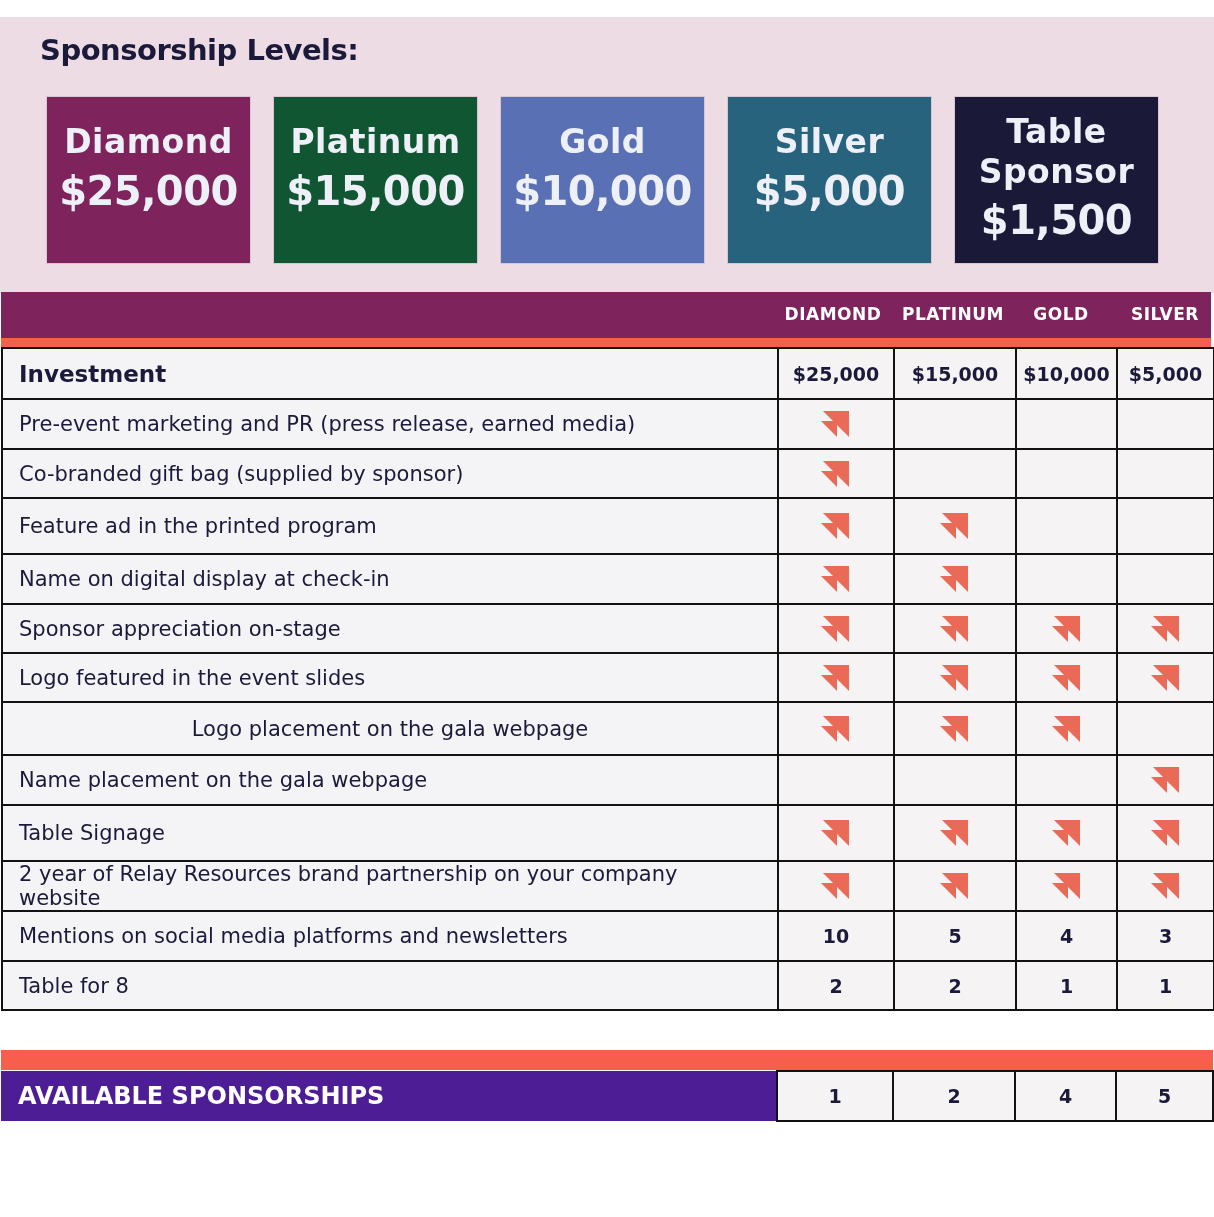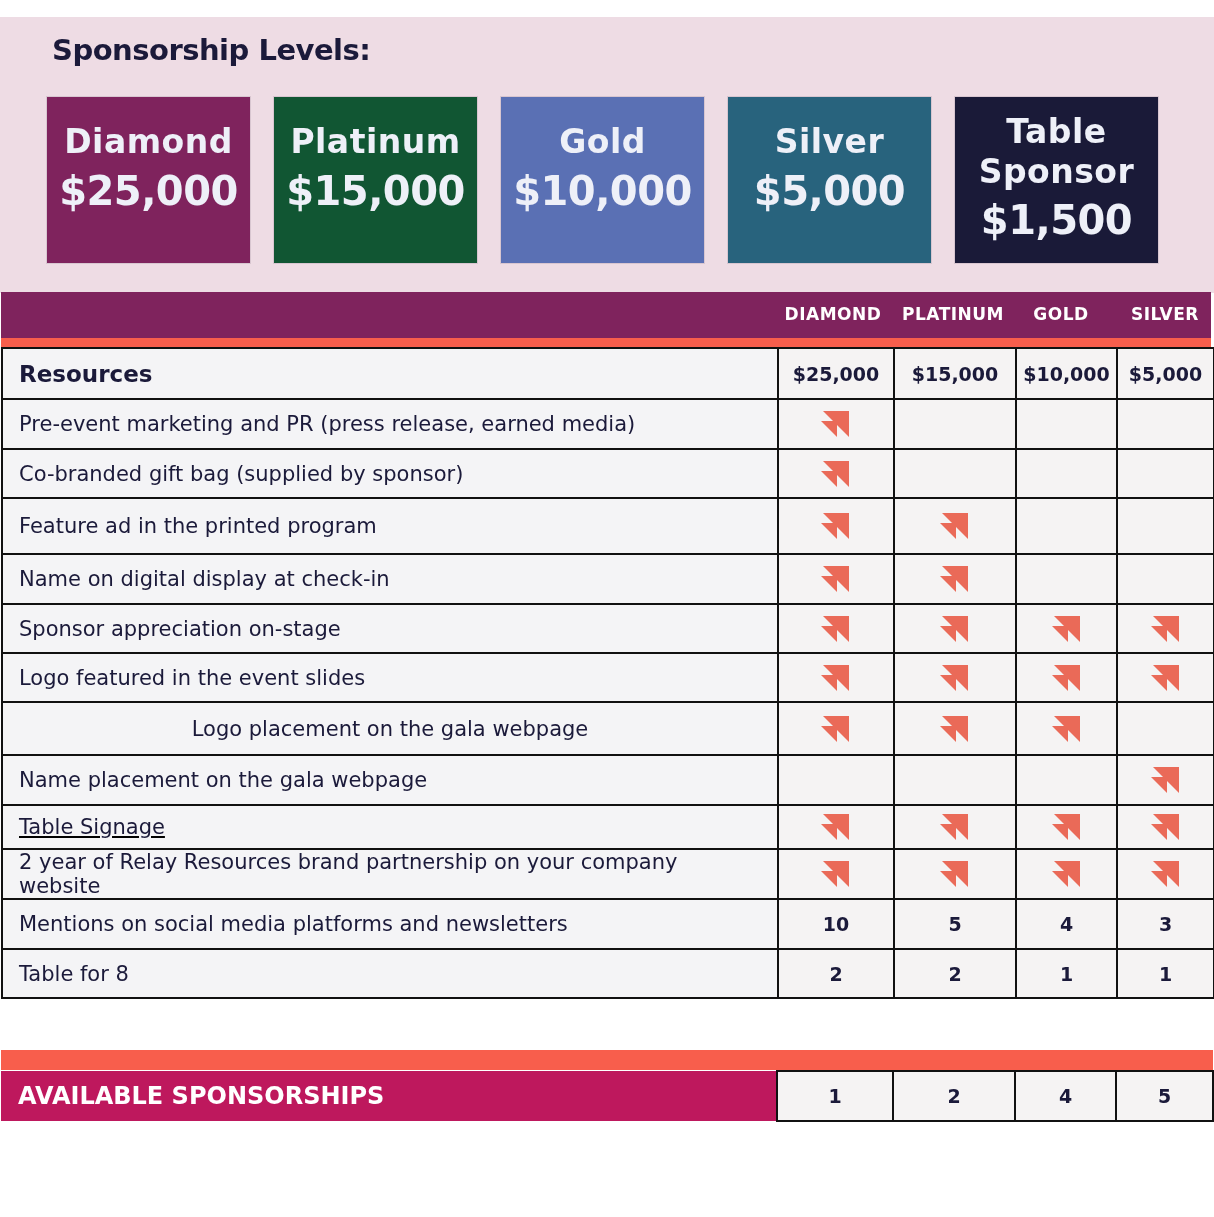--- a/index.html
+++ b/index.html
@@ -4,21 +4,21 @@
 <style>
   * { box-sizing: border-box; margin: 0; padding: 0; }
   html, body { width: 1214px; height: 1217px; background: #ffffff; overflow: hidden; }
   body { font-family: "DejaVu Sans", "Liberation Sans", sans-serif; position: relative; }
 
   .levels {
     position: absolute; left: 0; top: 17px; width: 1214px; height: 276px;
     background: #eedce4;
   }
   .levels-title {
-    position: absolute; left: 52px; top: 16px;
+    position: absolute; left: 40px; top: 16px;
     font-size: 29px; font-weight: bold; color: #1b1a3a; letter-spacing: -0.5px;
   }
   .tier-card {
     position: absolute; top: 79px; width: 205px; height: 168px;
     border: 1px solid #d8c6d0;
     display: flex; flex-direction: column; align-items: center; justify-content: center;
     color: #eef0f8; font-weight: bold; text-align: center;
   }
   .tier-name { font-size: 33px; line-height: 42px; letter-spacing: 0.5px; }
   .tier-price { font-size: 40px; line-height: 56px; letter-spacing: -0.5px; }
@@ -53,21 +53,21 @@
   .bottom-coral {
     position: absolute; left: 1px; top: 1050px; width: 1212px; height: 20px; background: #f85e4c;
   }
   table.avail {
     position: absolute; left: 1px; top: 1070px; width: 1212px;
     border-collapse: collapse; table-layout: fixed;
   }
   table.avail td { height: 50px; border: 2px solid #111111; background: #f5f3f3; text-align: center;
     font-weight: bold; font-size: 19px; color: #1b1a3a; }
   table.avail td.avail-label {
-    background: #be185d; color: #ffffff; text-align: left; padding-left: 17px;
+    background: #4c1d95; color: #ffffff; text-align: left; padding-left: 17px;
     font-size: 24px; border: none; border-right: 2px solid #111111;
   }
 </style>
 </head>
 <body>
 
 <svg width="0" height="0" style="position:absolute">
   <defs>
     <symbol id="chk" viewBox="0 0 30 30">
       <polygon points="2,2 28,2 28,28" fill="#ea6a58"></polygon>
@@ -118,21 +118,21 @@
 <table class="grid">
   <colgroup>
     <col style="width:776px">
       <col style="width:116px">
       <col style="width:122px">
       <col style="width:101px">
       <col style="width:97px">
   </colgroup>
   <tbody id="grid-body">
     <tr class="invest" style="height:51px">
-      <td class="label">Resources</td>
+      <td class="label">Investment</td>
       <td class="val">$25,000</td>
       <td class="val">$15,000</td>
       <td class="val">$10,000</td>
       <td class="val">$5,000</td>
     </tr>
       <tr style="height: 50px;">
         <td>Pre-event marketing and PR (press release, earned media)</td>
         <td class="val"><svg class="check" viewBox="0 0 30 30">
             <use href="#chk"></use>
           </svg></td>
@@ -216,21 +216,21 @@
       </tr>
       <tr style="height: 50px;">
         <td>Name placement on the gala webpage</td>
         <td class="val"></td>
         <td class="val"></td>
         <td class="val"></td>
         <td class="val"><svg class="check" viewBox="0 0 30 30">
             <use href="#chk"></use>
           </svg></td>
       </tr>
-      <tr style="height: 44px; text-decoration: underline;">
+      <tr style="height: 56px;">
         <td>Table Signage</td>
         <td class="val"><svg class="check" viewBox="0 0 30 30">
             <use href="#chk"></use>
           </svg></td>
         <td class="val"><svg class="check" viewBox="0 0 30 30">
             <use href="#chk"></use>
           </svg></td>
         <td class="val"><svg class="check" viewBox="0 0 30 30">
             <use href="#chk"></use>
           </svg></td>

